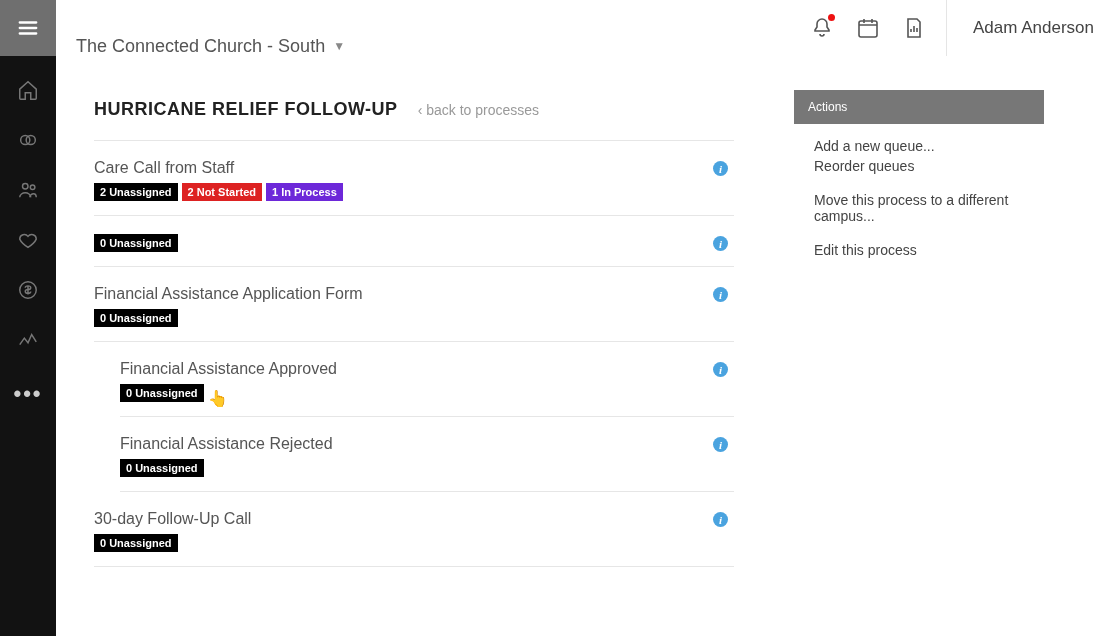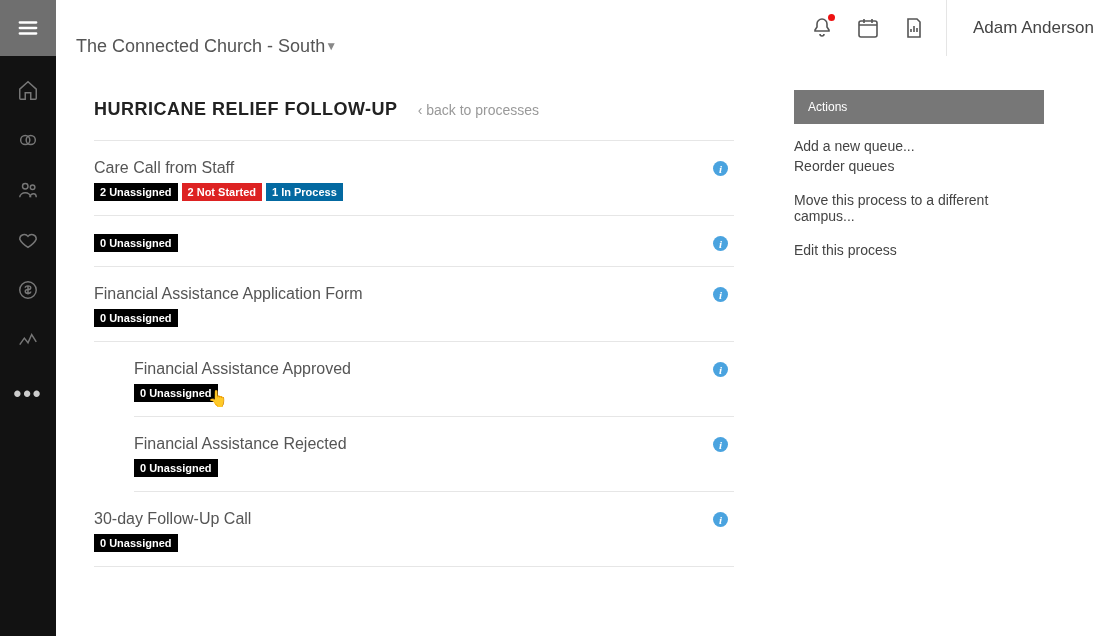--- a/index.html
+++ b/index.html
@@ -2,21 +2,21 @@
 <html><head>
 <meta charset="utf-8">
 <style>
   * { box-sizing: border-box; margin: 0; padding: 0; font-family: -apple-system, "Helvetica Neue", Arial, sans-serif; }
   body { width: 1120px; height: 636px; overflow: hidden; background: #fff; position: relative; color: #222; }
 
   
   .topbar { position: absolute; top: 0; left: 0; right: 0; height: 56px; background: #fff; display: flex; align-items: center; }
   .hamburger-cell { width: 56px; height: 56px; background: #6f6f6f; display: flex; align-items: center; justify-content: center; }
   .hamburger-cell svg { width: 22px; height: 22px; fill: #fff; stroke: #fff; }
-  .org-switch { margin-left: 20px; font-size: 18px; color: #555; display: flex; align-items: center; cursor: pointer; margin-top: 36px; }
+  .org-switch { margin-left: 20px; font-size: 18px; color: #555; display: flex; align-items: center; gap: 8px; cursor: pointer; margin-top: 36px; }
   .org-switch .caret { font-size: 12px; color: #888; }
   .topbar .spacer { flex: 1; }
   .top-icons { display: flex; align-items: center; gap: 22px; padding-right: 20px; }
   .icon-btn { position: relative; width: 24px; height: 24px; display:flex; align-items:center; justify-content:center; cursor:pointer; }
   .icon-btn svg { stroke: #555; fill: none; stroke-width: 1.6; }
   .notif-dot { position:absolute; top:-2px; right:-1px; width:7px; height:7px; background:#e11; border-radius:50%; }
   .user-area { border-left:1px solid #e5e5e5; height:56px; display:flex; align-items:center; padding: 0 26px; font-size:17px; color:#444; cursor:pointer; }
 
   
   .leftnav { position:absolute; top:56px; left:0; bottom:0; width:56px; background:#121212; display:flex; flex-direction:column; align-items:center; padding-top:20px; gap:22px; }
@@ -32,27 +32,27 @@
   .back-link { font-size:14px; color:#999; cursor:pointer; }
   .back-link::before { content:"‹ "; }
 
   .queue-list { }
   .queue { padding: 18px 0 14px 0; border-bottom:1px solid #e6e6e6; position:relative; }
   .queue .qtitle { font-size:16px; font-weight:400; color:#555; margin-bottom:6px; }
   .queue .badges { display:flex; gap:4px; }
   .badge { font-size:11px; font-weight:600; padding:2px 6px; color:#fff; line-height:14px; }
   .badge.unassigned { background:#000; }
   .badge.notstarted { background:#d22; }
-  .badge.inprocess { background:#0369a1; }
+  .badge.inprocess { background:#6d28d9; }
   .queue .info-icon { position:absolute; top:20px; right:6px; width:15px; height:15px; border-radius:50%; background:#4aa3df; color:#fff; font-size:11px; font-weight:700; display:flex; align-items:center; justify-content:center; font-family:Georgia, serif; font-style:italic; cursor:pointer; }
-  .queue.sub { margin-left: 40px; }
+  .queue.sub { margin-left: 26px; }
 
   .side-col { margin-left: 60px; width: 250px; }
   .panel-header { background:#777; color:#fff; font-size:12px; padding:10px 14px; }
-  .action-list { padding: 12px 0 0 0; }
+  .action-list { padding: 12px 0 0 0; margin-left: 20px; }
   .action-group { margin-bottom: 14px; }
   .action-link { font-size:14px; color:#444; padding: 2px 0; cursor:pointer; }
 
   .cursor-hand { position:absolute; top:389px; left:208px; pointer-events:none; font-size:16px; }
 </style>
 </head>
 <body>
 
 <div class="topbar">
   <div class="hamburger-cell">

